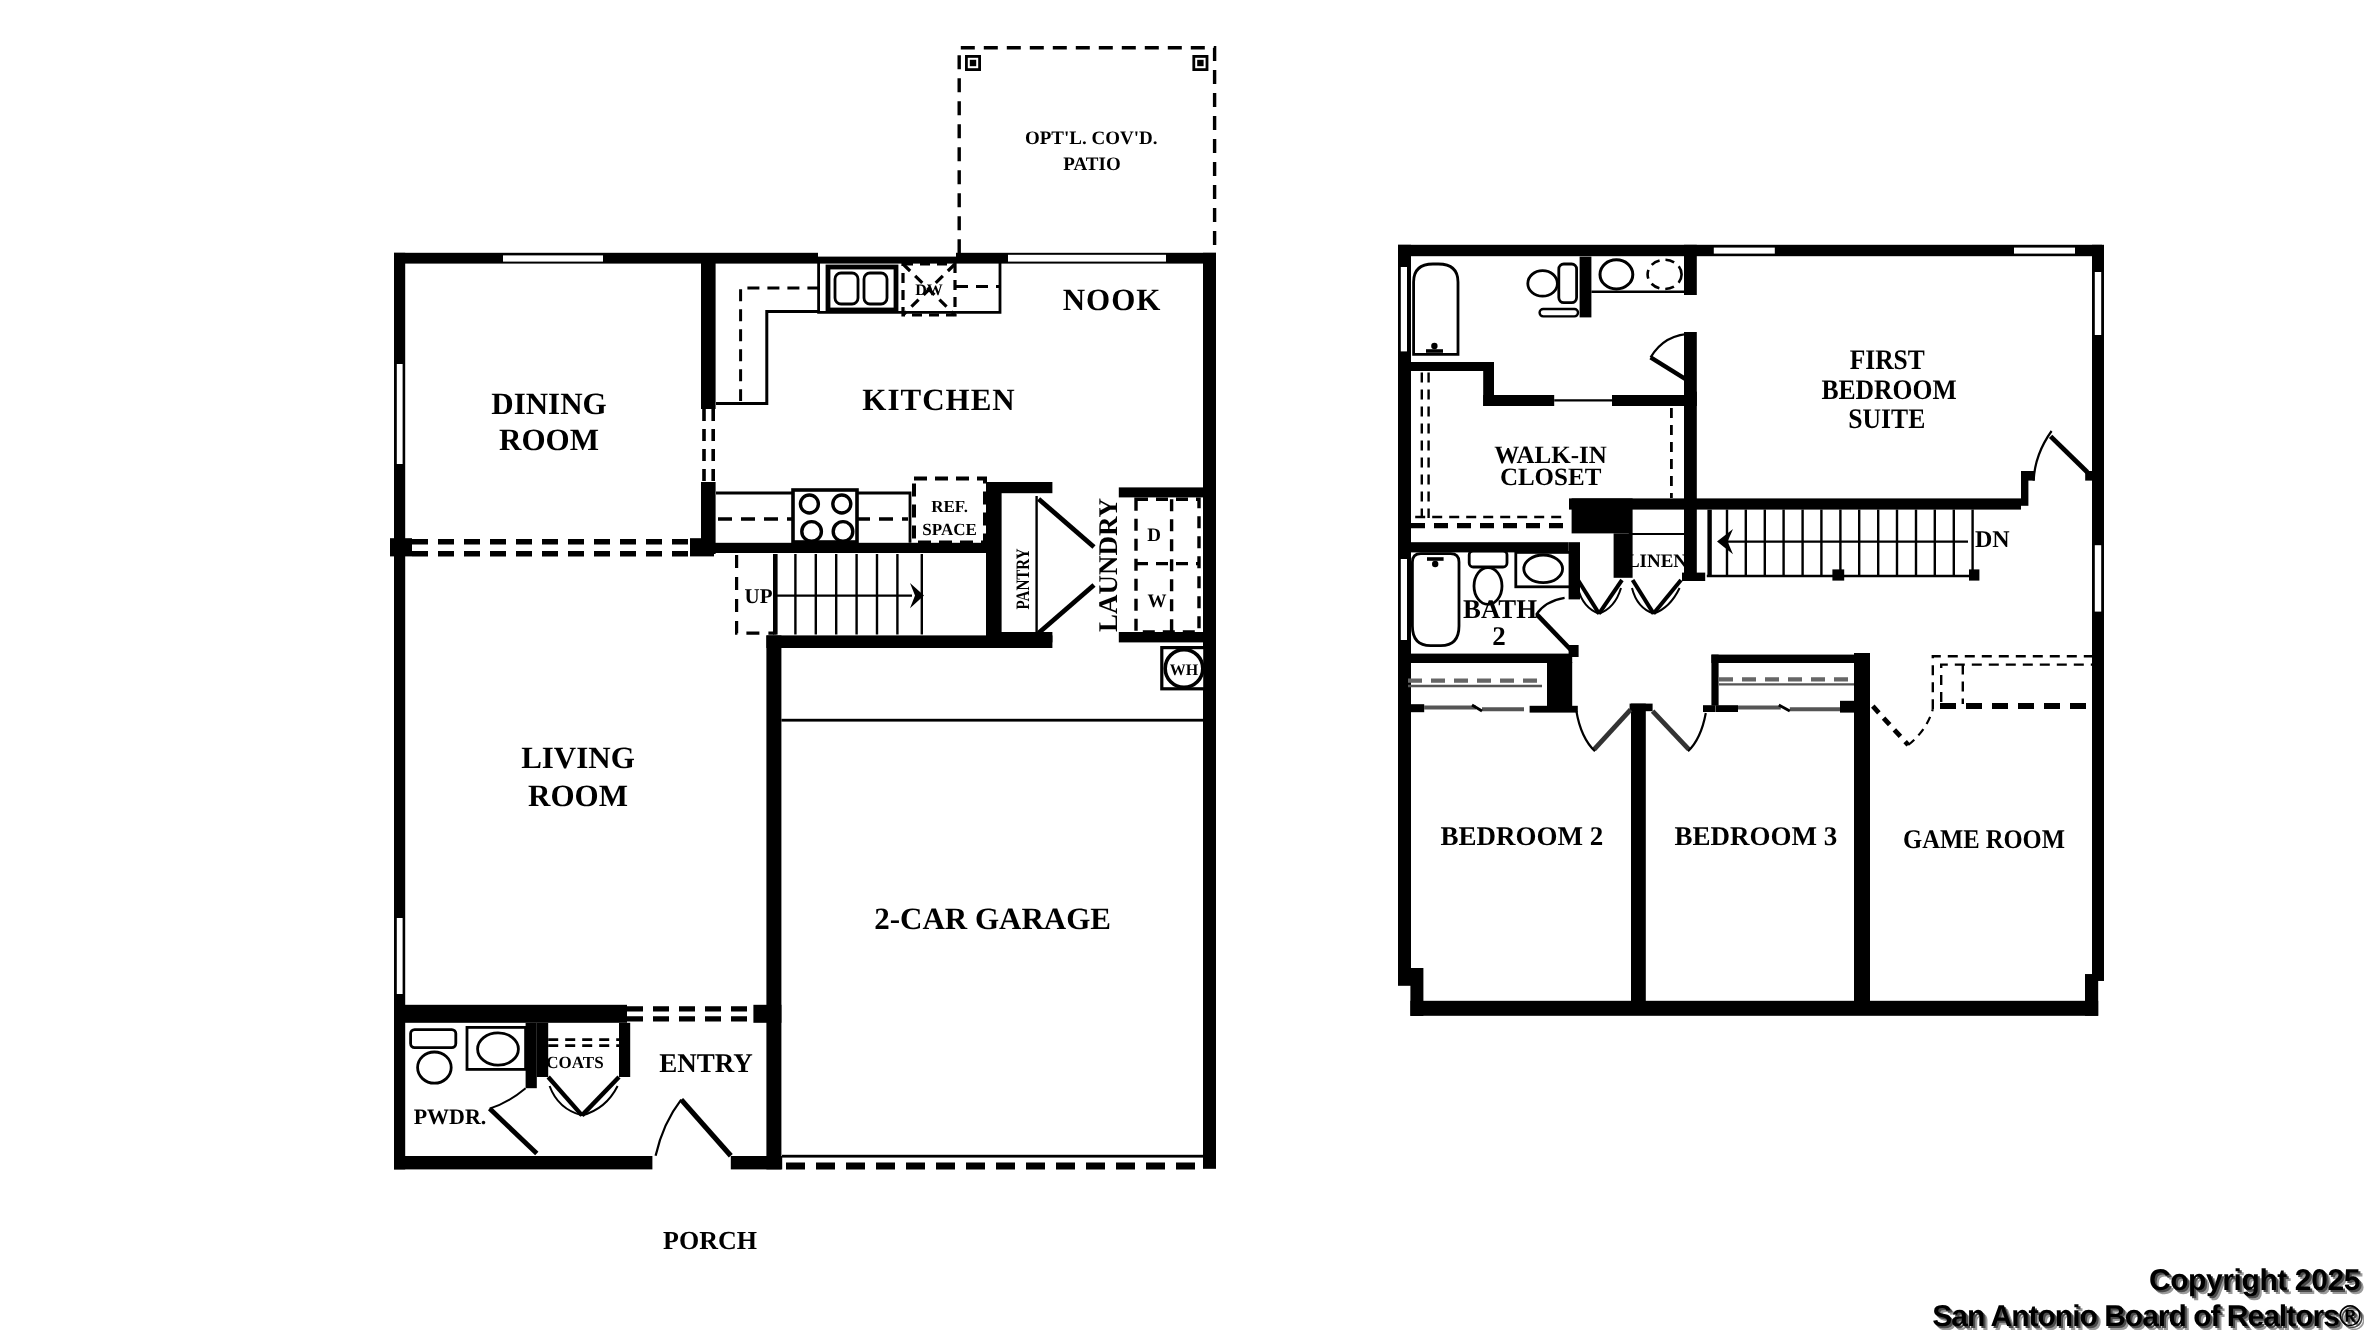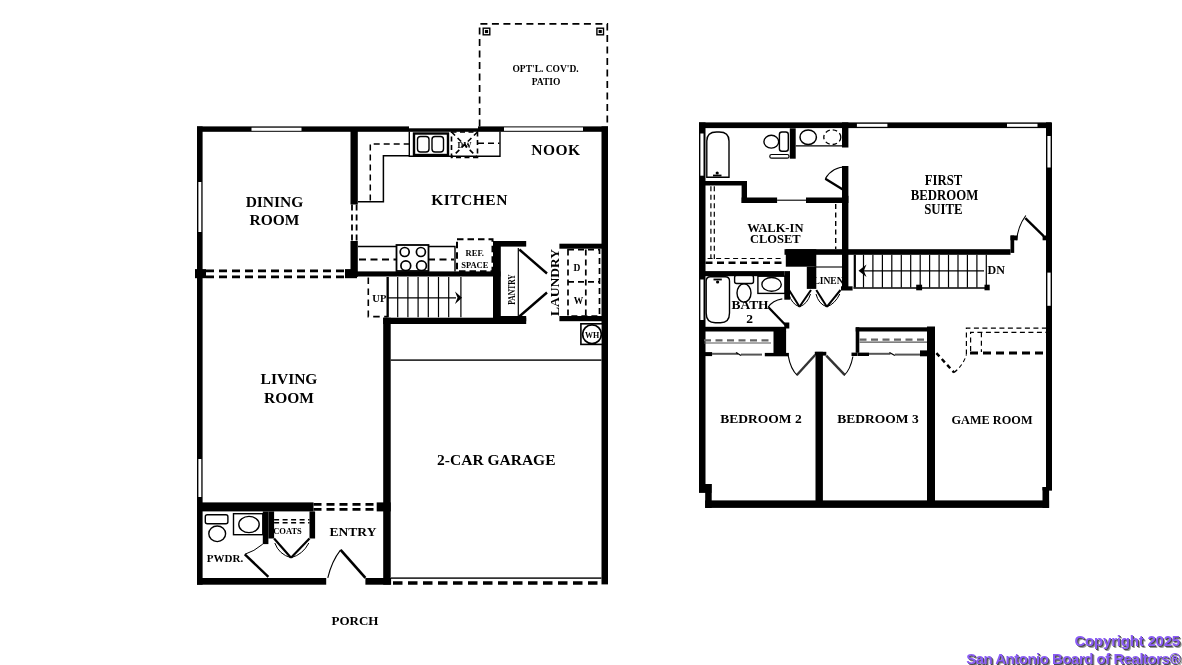--- a/index.html
+++ b/index.html
@@ -1,19 +1,19 @@
 <!DOCTYPE html>
 <html><head>
 <meta charset="utf-8">
 <style>
   html,body{margin:0;padding:0;background:#fff;}
   .wrap{position:relative;width:1182px;height:665px;background:#fff;overflow:hidden;-webkit-font-smoothing:antialiased;}
   svg text{font-family:"Liberation Serif",serif;font-weight:bold;fill:#000;}
   .cpy{position:absolute;right:2px;text-align:right;font-family:"Liberation Sans",sans-serif;
-       font-weight:bold;font-size:15px;color:#8b5cf6;
+       font-weight:bold;font-size:15px;color:#000000;
        text-shadow:1px 1px 0 #4a4a4a, 2px 2px 0 #9a9a9a;letter-spacing:-0.2px;}
 </style>
 </head>
 <body>
 <div class="wrap">
 <svg width="1182" height="665" viewBox="0 0 1182 665" shape-rendering="crispEdges">
 
 <rect x="0" y="0" width="1182" height="665" fill="#ffffff"></rect>
 <g shape-rendering="auto">
 

